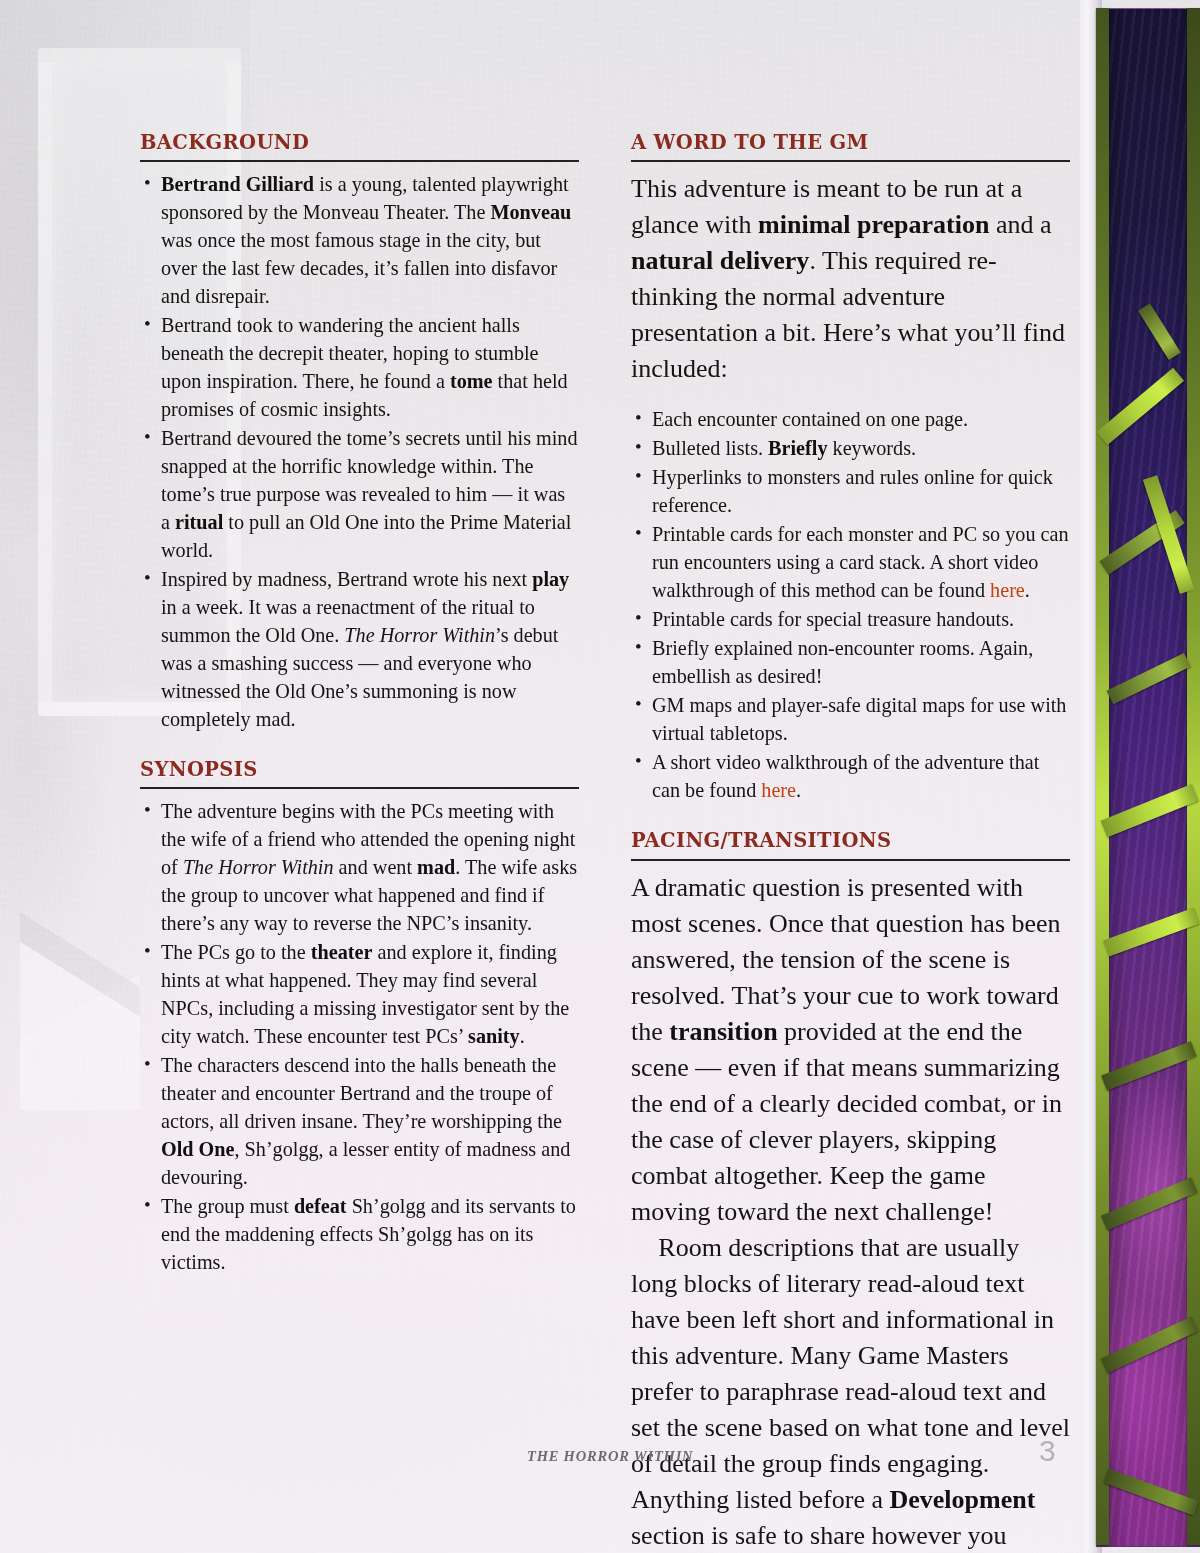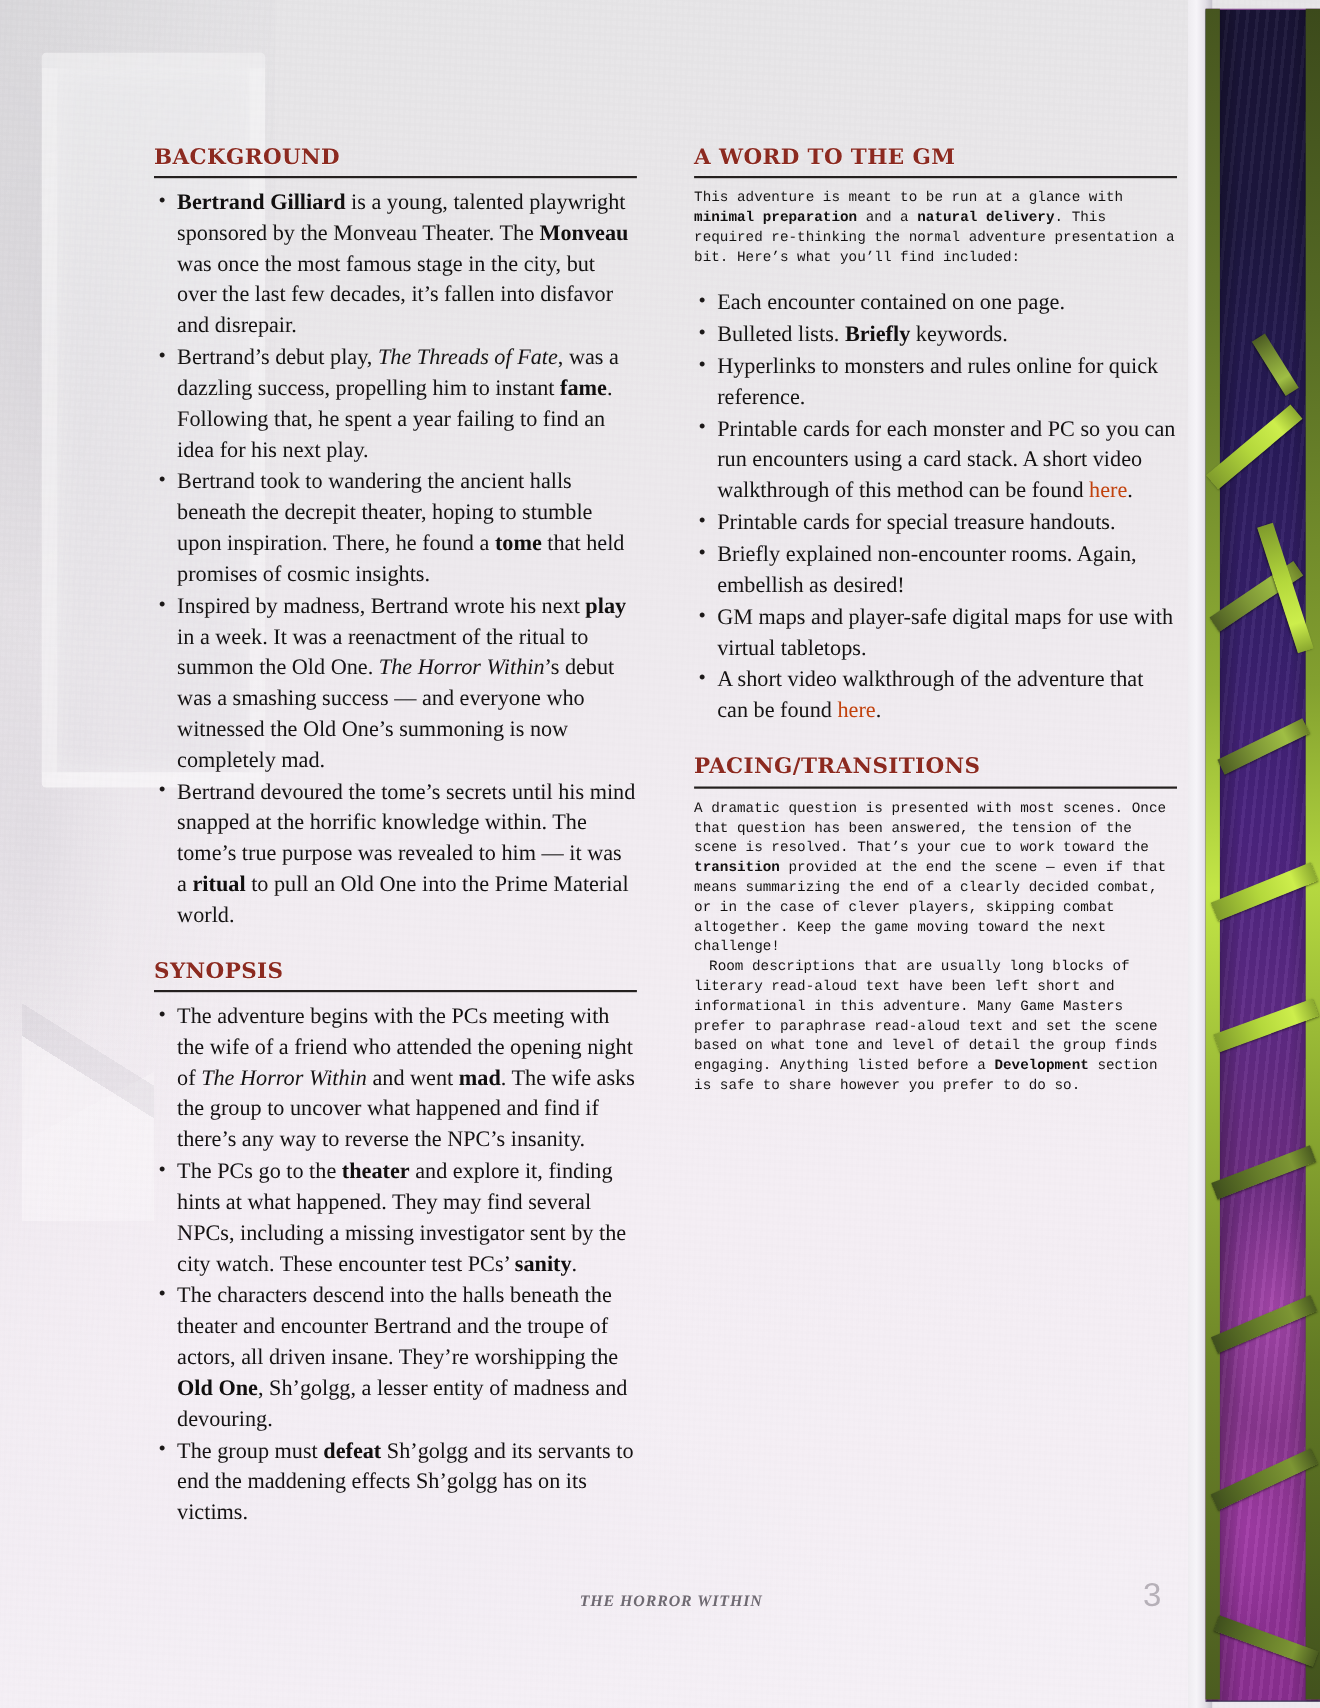--- a/index.html
+++ b/index.html
@@ -166,24 +166,23 @@
   ul.bullets > li::before {
     content: "\2022";
     position: absolute;
     left: 4px;
     top: -1px;
     font-size: 19px;
     color: #1b1818;
   }
   p.body {
     margin: 0;
-    font-size: 13px;
+    font-size: 26px;
     line-height: 1.385;
     color: #151313;
-    font-family: Liberation Mono, monospace;
   }
   p.body + p.body { text-indent: 1.05em; }
   .list-spacer { height: 19px; }
 
   b, strong { font-weight: 700; color: #110f0f; }
   i, em { font-style: italic; }
   .link {
     color: #c2410c;
     font-weight: 400;
   }
@@ -239,24 +238,23 @@
 
 <div class="content">
 
   <div class="col">
 
     <div class="sec gap-sm">
       <h2 class="sec-head">BACKGROUND</h2>
       <div class="sec-rule"></div>
       <ul class="bullets">
           <li><b>Bertrand Gilliard</b><span> is a young, talented playwright sponsored by the Monveau Theater. The </span><b>Monveau</b><span> was once the most famous stage in the city, but over the last few decades, it’s fallen into disfavor and disrepair.</span></li>
-          <li><span>Bertrand’s debut play, </span><i>The Threads of Fate</i><span>, was a dazzling success, propelling him to instant </span><b>fame</b><span>. Following that, he spent a year failing to find an idea for his next play.</span></li>
           <li><span>Bertrand took to wandering the ancient halls beneath the decrepit theater, hoping to stumble upon inspiration. There, he found a </span><b>tome</b><span> that held promises of cosmic insights.</span></li>
+          <li><span>Bertrand devoured the tome’s secrets until his mind snapped at the horrific knowledge within. The tome’s true purpose was revealed to him — it was a </span><b>ritual</b><span> to pull an Old One into the Prime Material world.</span></li>
           <li><span>Inspired by madness, Bertrand wrote his next </span><b>play</b><span> in a week. It was a reenactment of the ritual to summon the Old One. </span><i>The Horror Within</i><span>’s debut was a smashing success — and everyone who witnessed the Old One’s summoning is now completely mad.</span></li>
-          <li><span>Bertrand devoured the tome’s secrets until his mind snapped at the horrific knowledge within. The tome’s true purpose was revealed to him — it was a </span><b>ritual</b><span> to pull an Old One into the Prime Material world.</span></li>
         </ul>
     </div>
 
     <div class="sec">
       <h2 class="sec-head">SYNOPSIS</h2>
       <div class="sec-rule"></div>
       <ul class="bullets">
           <li><span>The adventure begins with the PCs meeting with the wife of a friend who attended the opening night of </span><i>The Horror Within</i><span> and went </span><b>mad</b><span>. The wife asks the group to uncover what happened and find if there’s any way to reverse the NPC’s insanity.</span></li>
           <li><span>The PCs go to the </span><b>theater</b><span> and explore it, finding hints at what happened. They may find several NPCs, including a missing investigator sent by the city watch. These encounter test PCs’ </span><b>sanity</b><span>.</span></li>
           <li><span>The characters descend into the halls beneath the theater and encounter Bertrand and the troupe of actors, all driven insane. They’re worshipping the </span><b>Old One</b><span>, Sh’golgg, a lesser entity of madness and devouring.</span></li>

